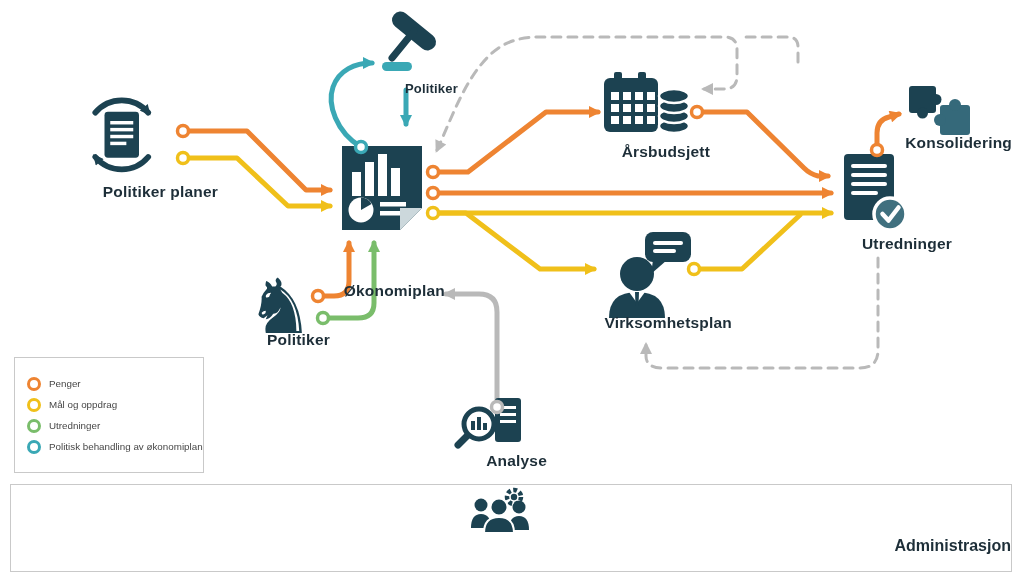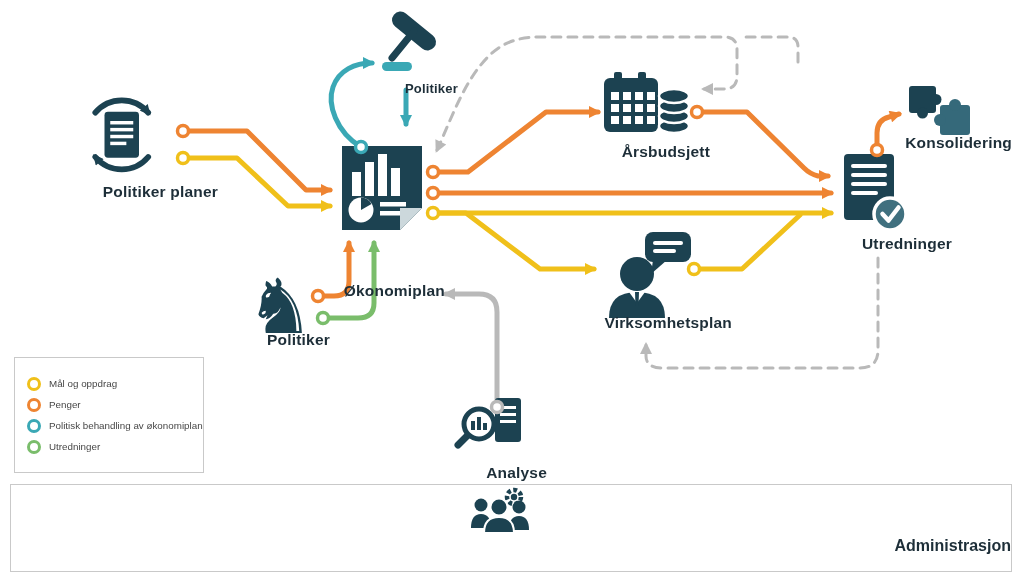--- a/index.html
+++ b/index.html
@@ -236,32 +236,32 @@
 </svg>
 
 <div class="label" style="left:38px;top:183px;width:180px;">Politiker planer</div>
 <div class="label small" style="left:358px;top:81px;width:100px;">Politiker</div>
 <div class="label" style="left:320px;top:235px;width:125px;margin-top:47px;">Økonomiplan</div>
 <div class="label" style="left:588px;top:143px;width:122px;">Årsbudsjett</div>
 <div class="label" style="left:572px;top:314px;width:160px;">Virksomhetsplan</div>
 <div class="label" style="left:828px;top:235px;width:124px;">Utredninger</div>
 <div class="label" style="left:892px;top:134px;width:120px;">Konsolidering</div>
 <div class="label" style="left:230px;top:331px;width:100px;">Politiker</div>
-<div class="label" style="left:443px;top:464px;width:104px;">Analyse</div>
+<div class="label" style="left:443px;top:452px;width:104px;">Analyse</div>
 
 <div class="legend">
+  <div class="legend-item">
+    <span class="legend-dot" style="border-color: rgb(238, 132, 50);"></span>
+    <span class="legend-label">Penger</span>
+  </div>
   <div class="legend-item">
     <span class="legend-dot" style="border-color: rgb(240, 192, 26);"></span>
     <span class="legend-label">Mål og oppdrag</span>
   </div>
   <div class="legend-item">
-    <span class="legend-dot" style="border-color: rgb(238, 132, 50);"></span>
-    <span class="legend-label">Penger</span>
+    <span class="legend-dot" style="border-color: rgb(122, 189, 107);"></span>
+    <span class="legend-label">Utredninger</span>
   </div>
   <div class="legend-item">
     <span class="legend-dot" style="border-color: rgb(58, 168, 181);"></span>
     <span class="legend-label">Politisk behandling av økonomiplan</span>
   </div>
-  <div class="legend-item">
-    <span class="legend-dot" style="border-color: rgb(122, 189, 107);"></span>
-    <span class="legend-label">Utredninger</span>
-  </div>
 </div>
 
 </body></html>

